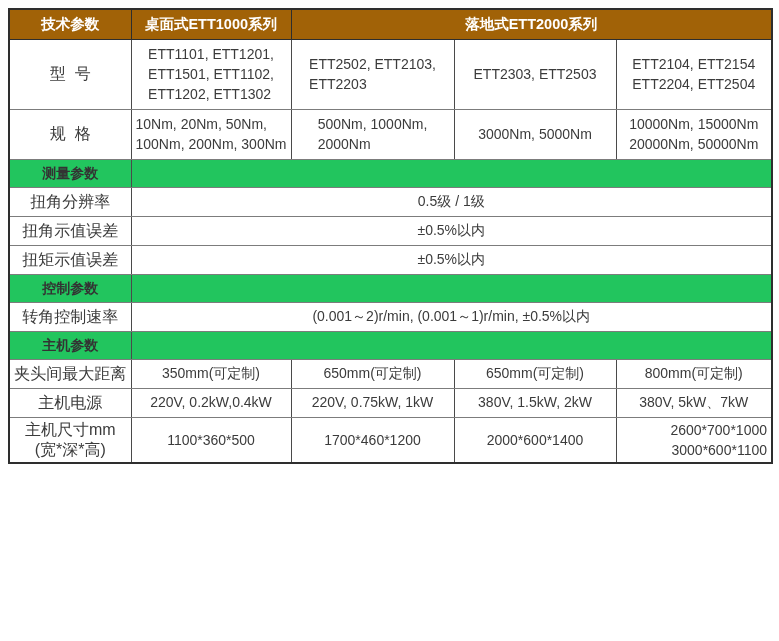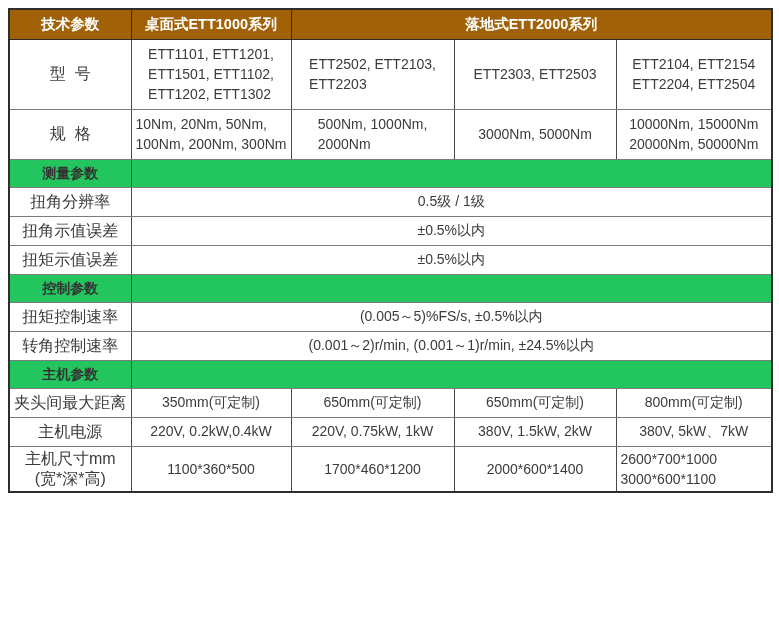--- a/index.html
+++ b/index.html
@@ -30,21 +30,21 @@
   }
   tr.model td { height:70px; }
   tr.specrow td { height:50px; }
   tr.norm td { height:29px; }
   tr.dims td { height:39px; }
   tr.weight td { height:30px; }
   td.lbl { font-size:16px; }
   .sp2 { letter-spacing:0.55em; margin-right:-0.55em; }
   .ml { display:inline-block; text-align:left; }
   .ml span { display:block; }
-  .ctr span { display:block; text-align:left; }
+  .ctr span { display:block; text-align:right; }
   .lbl2 span { display:block; line-height:1.25; }
 </style>
 </head>
 <body>
 
 <table class="spec">
   <colgroup>
     <col style="width:122px">
       <col style="width:160px">
       <col style="width:163px">
@@ -103,26 +103,22 @@
   <tr class="norm">
     <td class="lbl">扭矩示值误差</td>
     <td colspan="4">±0.5%以内</td>
   </tr>
 
   <tr class="section">
     <td>控制参数</td>
     <td colspan="4"></td>
   </tr>
   <tr class="norm">
-    <td class="lbl">扭矩控制速率</td>
-    <td colspan="4">(0.005～5)%FS/s, ±0.5%以内</td>
-  </tr>
-  <tr class="norm">
     <td class="lbl">转角控制速率</td>
-    <td colspan="4">(0.001～2)r/min, (0.001～1)r/min, ±24.5%以内</td>
+    <td colspan="4">(0.001～2)r/min, (0.001～1)r/min, ±0.5%以内</td>
   </tr>
 
   <tr class="section">
     <td>主机参数</td>
     <td colspan="4"></td>
   </tr>
   <tr class="norm">
     <td class="lbl">夹头间最大距离</td>
     <td>350mm(可定制)</td>
     <td>650mm(可定制)</td>

